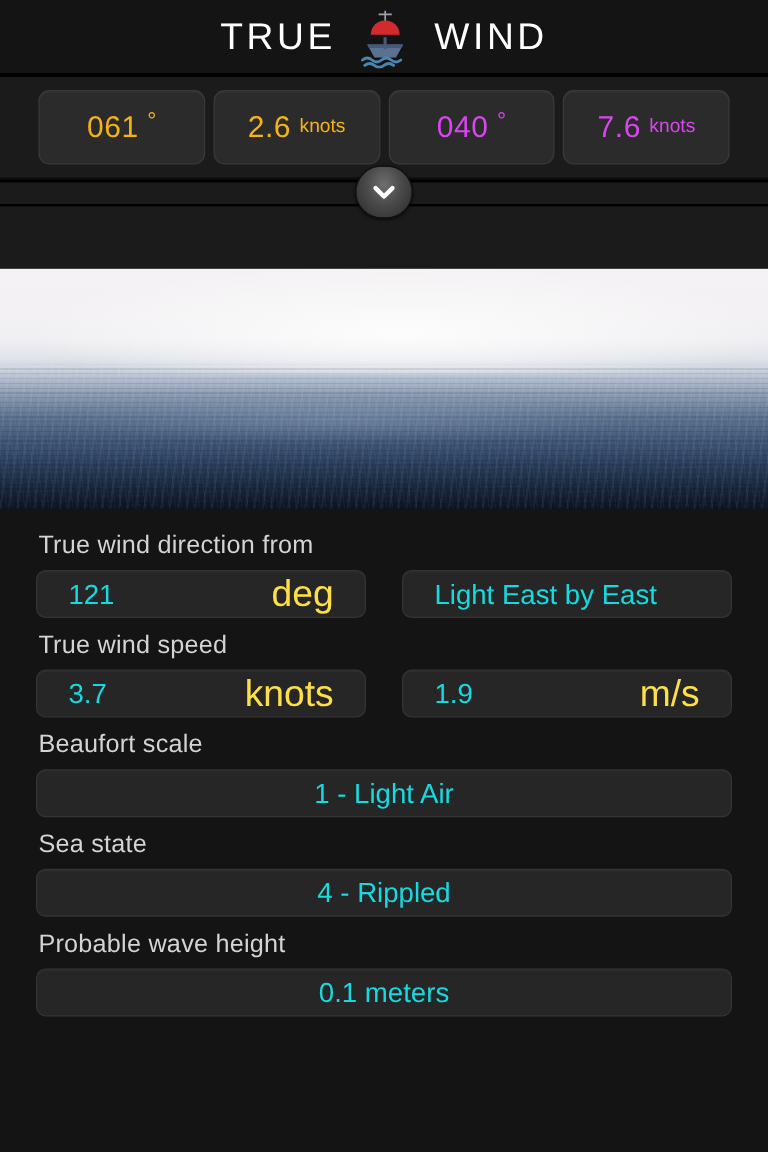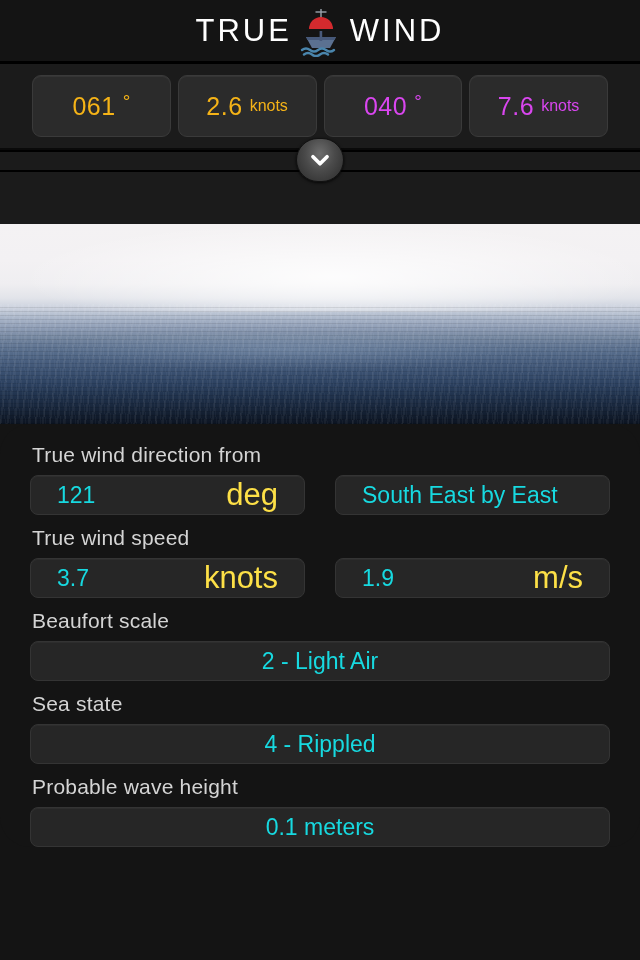--- a/index.html
+++ b/index.html
@@ -13,21 +13,21 @@
 
   
   .header {
     height:64px; background:#141414;
     display:flex; align-items:center; justify-content:center;
     border-bottom:3px solid #000;
     position:relative;
   }
   .brand {
     display:flex; align-items:center; justify-content:center;
-    gap:0px;
+    gap:12px;
   }
   .brand-word {
     color:#ffffff; font-size:31px; letter-spacing:3px; font-weight:400;
     line-height:1;
   }
   .ship-icon { width:54px; height:50px; display:block; margin:0 2px; position:relative; top:1px; }
 
   
   .readouts {
     height:86px; background:#1b1b1b;
@@ -186,21 +186,21 @@
   <div class="details">
 
     <div class="field-group">
       <div class="field-label">True wind direction from</div>
       <div class="field-row">
         <div class="box half">
           <span class="v">121</span>
           <span class="u">deg</span>
         </div>
         <div class="box half center-txt">
-          <span class="single">South East by East</span>
+          <span class="single">Light East by East</span>
         </div>
       </div>
     </div>
 
     <div class="field-group">
       <div class="field-label">True wind speed</div>
       <div class="field-row">
         <div class="box half">
           <span class="v">3.7</span>
           <span class="u">knots</span>
@@ -208,21 +208,21 @@
         <div class="box half">
           <span class="v">1.9</span>
           <span class="u">m/s</span>
         </div>
       </div>
     </div>
 
     <div class="field-group">
       <div class="field-label">Beaufort scale</div>
       <div class="box full">
-        <span class="single">2 - Light Air</span>
+        <span class="single">1 - Light Air</span>
       </div>
     </div>
 
     <div class="field-group">
       <div class="field-label">Sea state</div>
       <div class="box full">
         <span class="single">4 - Rippled</span>
       </div>
     </div>
 

